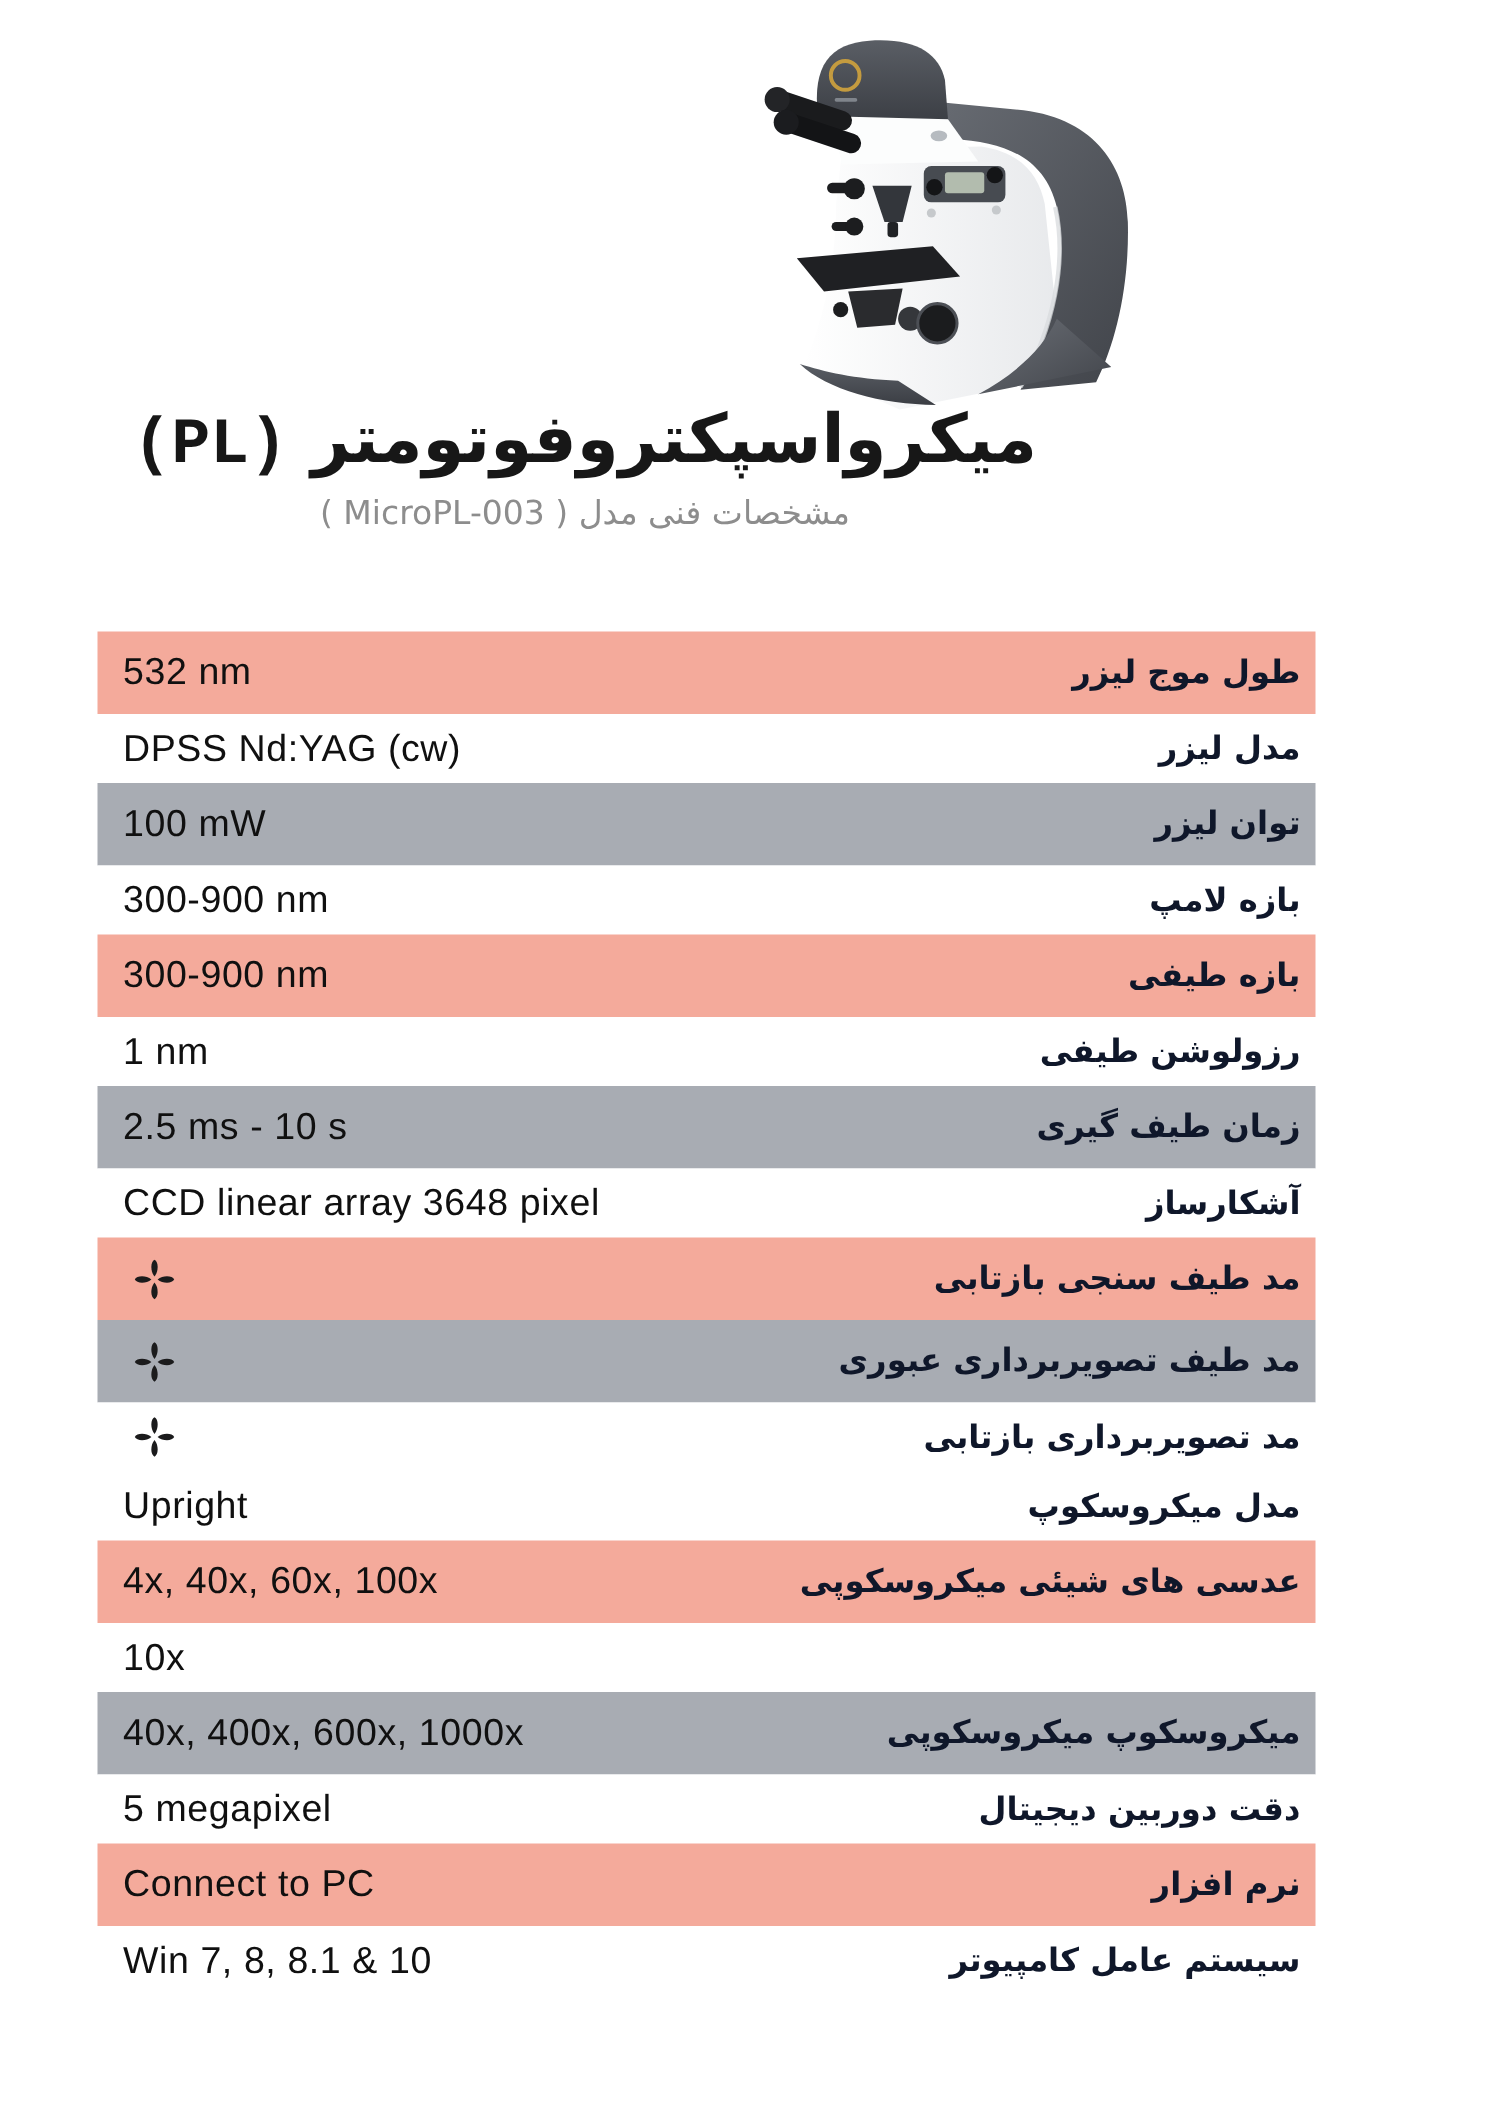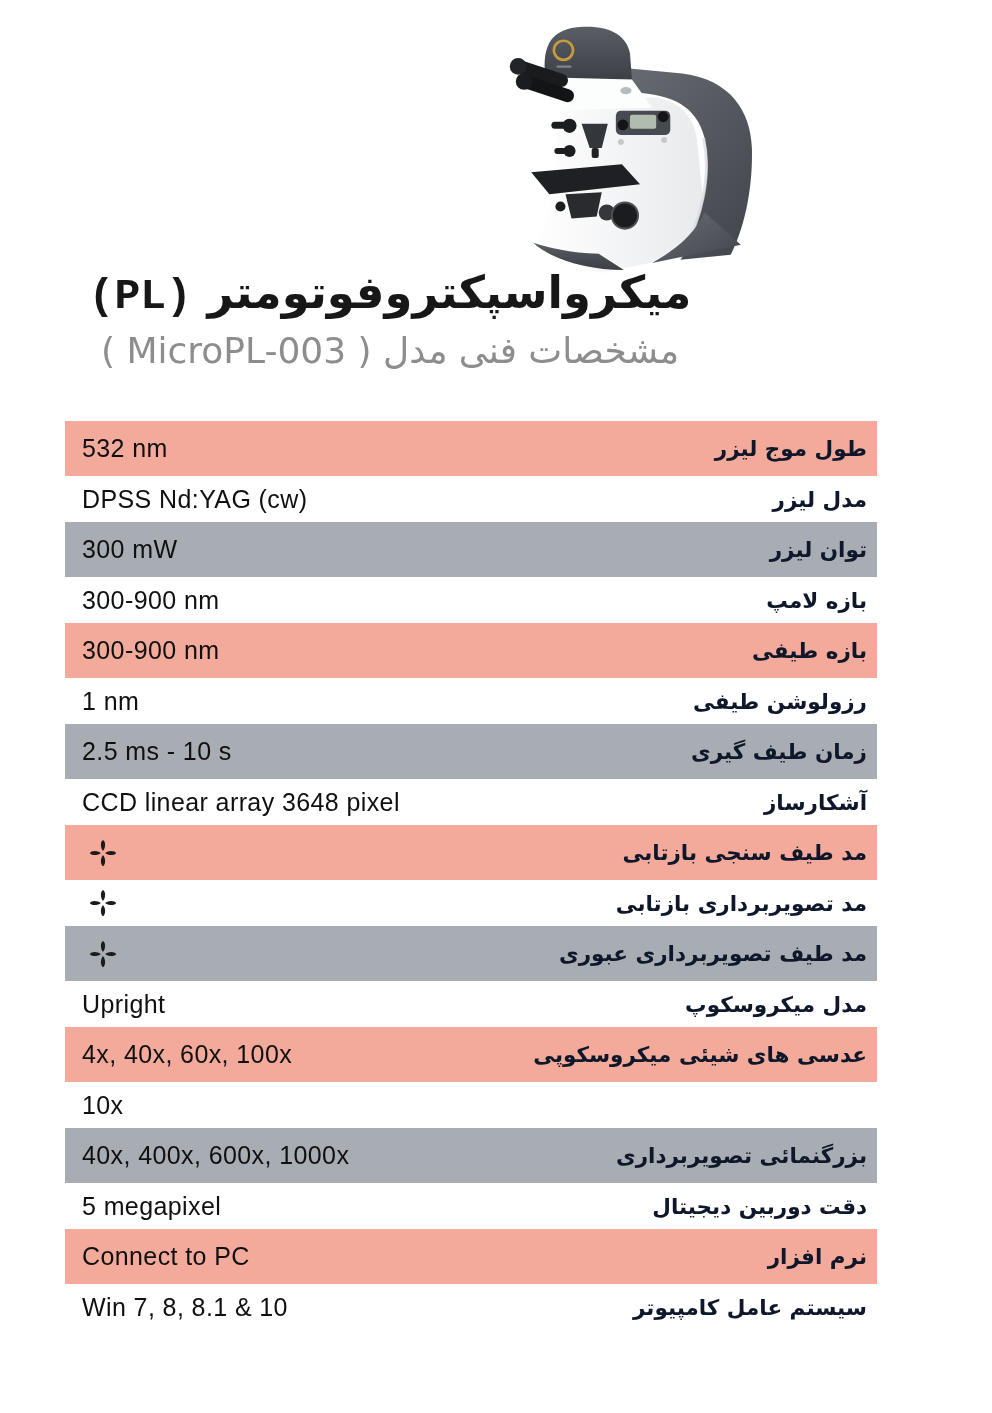--- a/index.html
+++ b/index.html
@@ -22,21 +22,21 @@
   }
   .title{
     font-size:45px;font-weight:700;line-height:1.12;letter-spacing:0;
     white-space:nowrap;
   }
   .title .latin{
     font-family:Liberation Mono, monospace;
     font-weight:700;font-size:43px;direction:ltr;display:inline-block;
   }
   .subtitle{
-    margin-top:9px;font-size:36px;color:var(--subtitle-gray,#8d8d8d);
+    margin-top:9px;font-size:22px;color:var(--subtitle-gray,#8d8d8d);
     font-weight:400;white-space:nowrap;
   }
   
   .spec-table{
     position:absolute;left:65px;top:421px;width:812px;
   }
   .row{
     display:flex;align-items:center;justify-content:space-between;
     padding:0 10px 0 17px;box-sizing:border-box;text-align:center;
   }
@@ -136,21 +136,21 @@
       <div class="value">532 nm</div>
       <div class="label">طول موج لیزر</div>
     </div>
 
     <div class="row bg-white">
       <div class="value">DPSS Nd:YAG (cw)</div>
       <div class="label">مدل لیزر</div>
     </div>
 
     <div class="row bg-gray">
-      <div class="value">300 mW</div>
+      <div class="value">100 mW</div>
       <div class="label">توان لیزر</div>
     </div>
 
     <div class="row bg-white">
       <div class="value">300-900 nm</div>
       <div class="label">بازه لامپ</div>
     </div>
 
     <div class="row bg-salmon">
       <div class="value">300-900 nm</div>
@@ -179,65 +179,65 @@
         <path d="M16,13.8 C12.8,10 13.2,3.2 16,2 C18.8,3.2 19.2,10 16,13.8 Z"></path>
         <path d="M16,13.8 C12.8,10 13.2,3.2 16,2 C18.8,3.2 19.2,10 16,13.8 Z" transform="rotate(90 16 16)"></path>
         <path d="M16,13.8 C12.8,10 13.2,3.2 16,2 C18.8,3.2 19.2,10 16,13.8 Z" transform="rotate(180 16 16)"></path>
         <path d="M16,13.8 C12.8,10 13.2,3.2 16,2 C18.8,3.2 19.2,10 16,13.8 Z" transform="rotate(270 16 16)"></path>
       </g>
     </svg>
   </div>
       <div class="label">مد  طیف سنجی بازتابی</div>
     </div>
 
-    <div class="row bg-white">
+    <div class="row bg-gray">
       <div class="value">
     <svg class="petal-icon" viewBox="0 0 32 32" xmlns="http://www.w3.org/2000/svg">
       <g fill="#1b1b1c">
         <path d="M16,13.8 C12.8,10 13.2,3.2 16,2 C18.8,3.2 19.2,10 16,13.8 Z"></path>
         <path d="M16,13.8 C12.8,10 13.2,3.2 16,2 C18.8,3.2 19.2,10 16,13.8 Z" transform="rotate(90 16 16)"></path>
         <path d="M16,13.8 C12.8,10 13.2,3.2 16,2 C18.8,3.2 19.2,10 16,13.8 Z" transform="rotate(180 16 16)"></path>
         <path d="M16,13.8 C12.8,10 13.2,3.2 16,2 C18.8,3.2 19.2,10 16,13.8 Z" transform="rotate(270 16 16)"></path>
       </g>
     </svg>
   </div>
-      <div class="label">مد  تصویربرداری بازتابی</div>
-    </div>
-
-    <div class="row bg-gray">
+      <div class="label">مد  طیف تصویربرداری عبوری</div>
+    </div>
+
+    <div class="row bg-white">
       <div class="value">
     <svg class="petal-icon" viewBox="0 0 32 32" xmlns="http://www.w3.org/2000/svg">
       <g fill="#1b1b1c">
         <path d="M16,13.8 C12.8,10 13.2,3.2 16,2 C18.8,3.2 19.2,10 16,13.8 Z"></path>
         <path d="M16,13.8 C12.8,10 13.2,3.2 16,2 C18.8,3.2 19.2,10 16,13.8 Z" transform="rotate(90 16 16)"></path>
         <path d="M16,13.8 C12.8,10 13.2,3.2 16,2 C18.8,3.2 19.2,10 16,13.8 Z" transform="rotate(180 16 16)"></path>
         <path d="M16,13.8 C12.8,10 13.2,3.2 16,2 C18.8,3.2 19.2,10 16,13.8 Z" transform="rotate(270 16 16)"></path>
       </g>
     </svg>
   </div>
-      <div class="label">مد  طیف تصویربرداری عبوری</div>
+      <div class="label">مد  تصویربرداری بازتابی</div>
     </div>
 
     <div class="row bg-white">
       <div class="value">Upright</div>
       <div class="label">مدل میکروسکوپ</div>
     </div>
 
     <div class="row bg-salmon">
       <div class="value">4x, 40x, 60x, 100x</div>
       <div class="label">عدسی های شیئی میکروسکوپی</div>
     </div>
 
     <div class="row bg-white">
       <div class="value">10x</div>
     </div>
 
     <div class="row bg-gray">
       <div class="value">40x, 400x, 600x, 1000x</div>
-      <div class="label">بزرگنمائی تصویربرداری</div>
+      <div class="label">میکروسکوپ میکروسکوپی</div>
     </div>
 
     <div class="row bg-white">
       <div class="value">5 megapixel</div>
       <div class="label">دقت دوربین دیجیتال</div>
     </div>
 
     <div class="row bg-salmon">
       <div class="value">Connect to PC</div>
       <div class="label">نرم افزار</div>

